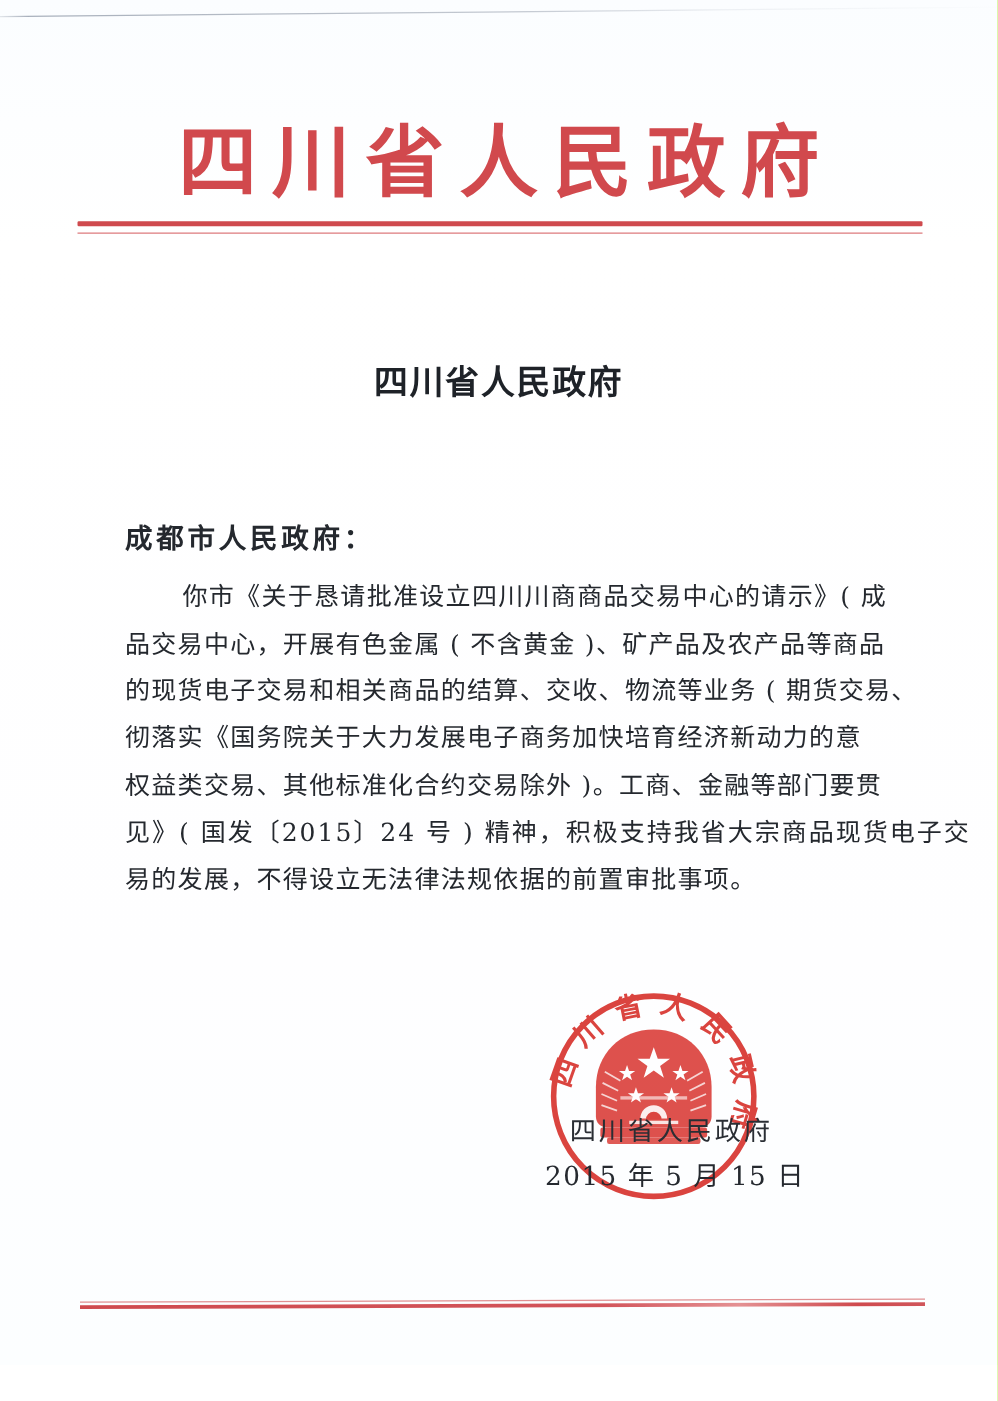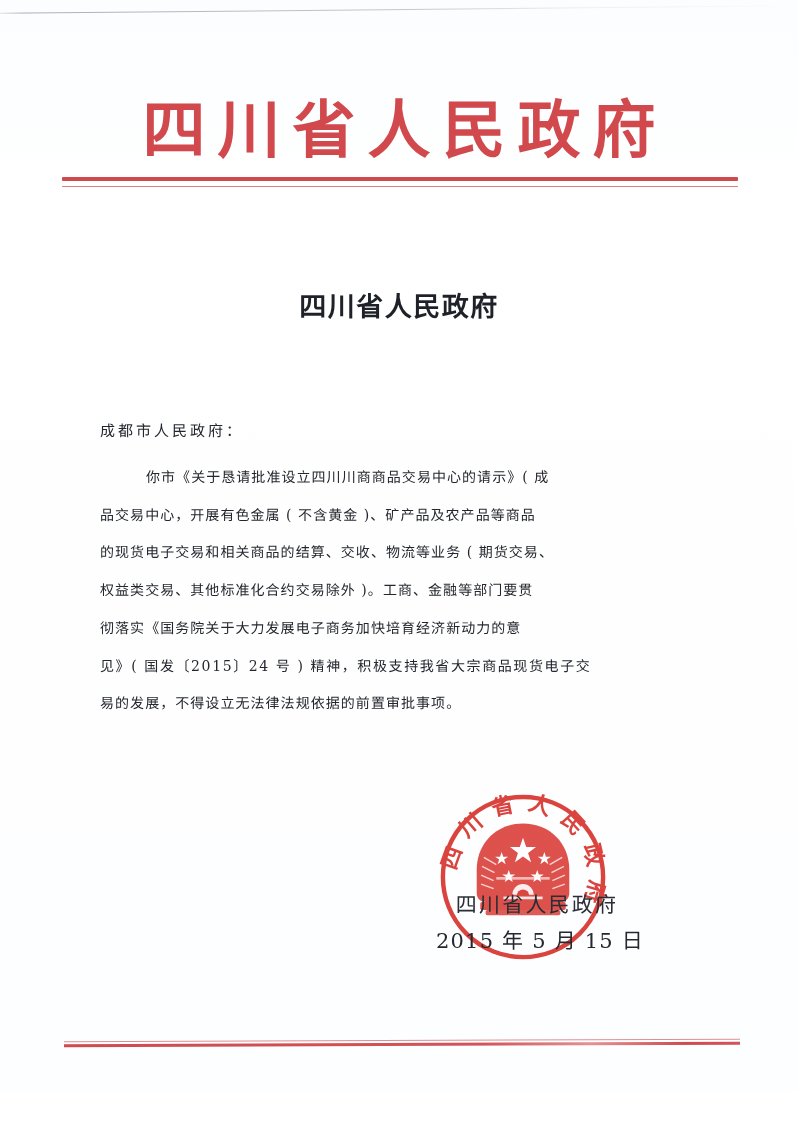--- a/index.html
+++ b/index.html
@@ -113,35 +113,36 @@
     color: #1e2228;
     letter-spacing: 1.5px;
     white-space: nowrap;
   }
 
   
   .recipient {
     position: absolute;
     left: 100px;
     top: 414px;
-    font-size: 15px;
+    font-size: 22px;
     line-height: 34px;
     color: #24282e;
     letter-spacing: 3px;
     white-space: nowrap;
+    font-weight: bold;
   }
 
   .body-text {
     position: absolute;
     left: 100px;
     top: 459px;
     width: 600px;
   }
   .body-line {
-    font-size: 14px;
+    font-size: 20px;
     line-height: 37.7px;
     color: #24282e;
     white-space: nowrap;
   }
   
   .body-line.l1 { text-indent: 46px; letter-spacing: 1.05px; }
   .body-line.l2 { letter-spacing: 1.5px; }
   .body-line.l3 { letter-spacing: 1.05px; }
   .body-line.l4 { letter-spacing: 1.05px; }
   .body-line.l5 { letter-spacing: 1.05px; }
@@ -230,22 +231,22 @@
   <div class="title-block">
     <div class="title-line">四川省人民政府</div>
   </div>
 
   <div class="recipient">成都市人民政府：</div>
 
   <div class="body-text">
     <div class="body-line l1">你市《关于恳请批准设立四川川商商品交易中心的请示》( 成</div>
     <div class="body-line l3">品交易中心，开展有色金属 ( 不含黄金 )、矿产品及农产品等商品</div>
     <div class="body-line l4">的现货电子交易和相关商品的结算、交收、物流等业务 ( 期货交易、</div>
+    <div class="body-line l6">彻落实《国务院关于大力发展电子商务加快培育经济新动力的意</div>
     <div class="body-line l5">权益类交易、其他标准化合约交易除外 )。工商、金融等部门要贯</div>
-    <div class="body-line l6">彻落实《国务院关于大力发展电子商务加快培育经济新动力的意</div>
     <div class="body-line l7">见》( 国发〔2015〕24 号 ) 精神，积极支持我省大宗商品现货电子交</div>
     <div class="body-line l8">易的发展，不得设立无法律法规依据的前置审批事项。</div>
   </div>
 
   <div class="seal-area">
     <div class="seal">
       <svg viewBox="0 0 200 200" xmlns="http://www.w3.org/2000/svg">
         <defs>
           <path id="ringpath" d="M 100,100 m -74,0 a 74,74 0 1,1 148,0 a 74,74 0 1,1 -148,0"></path>
         </defs>

